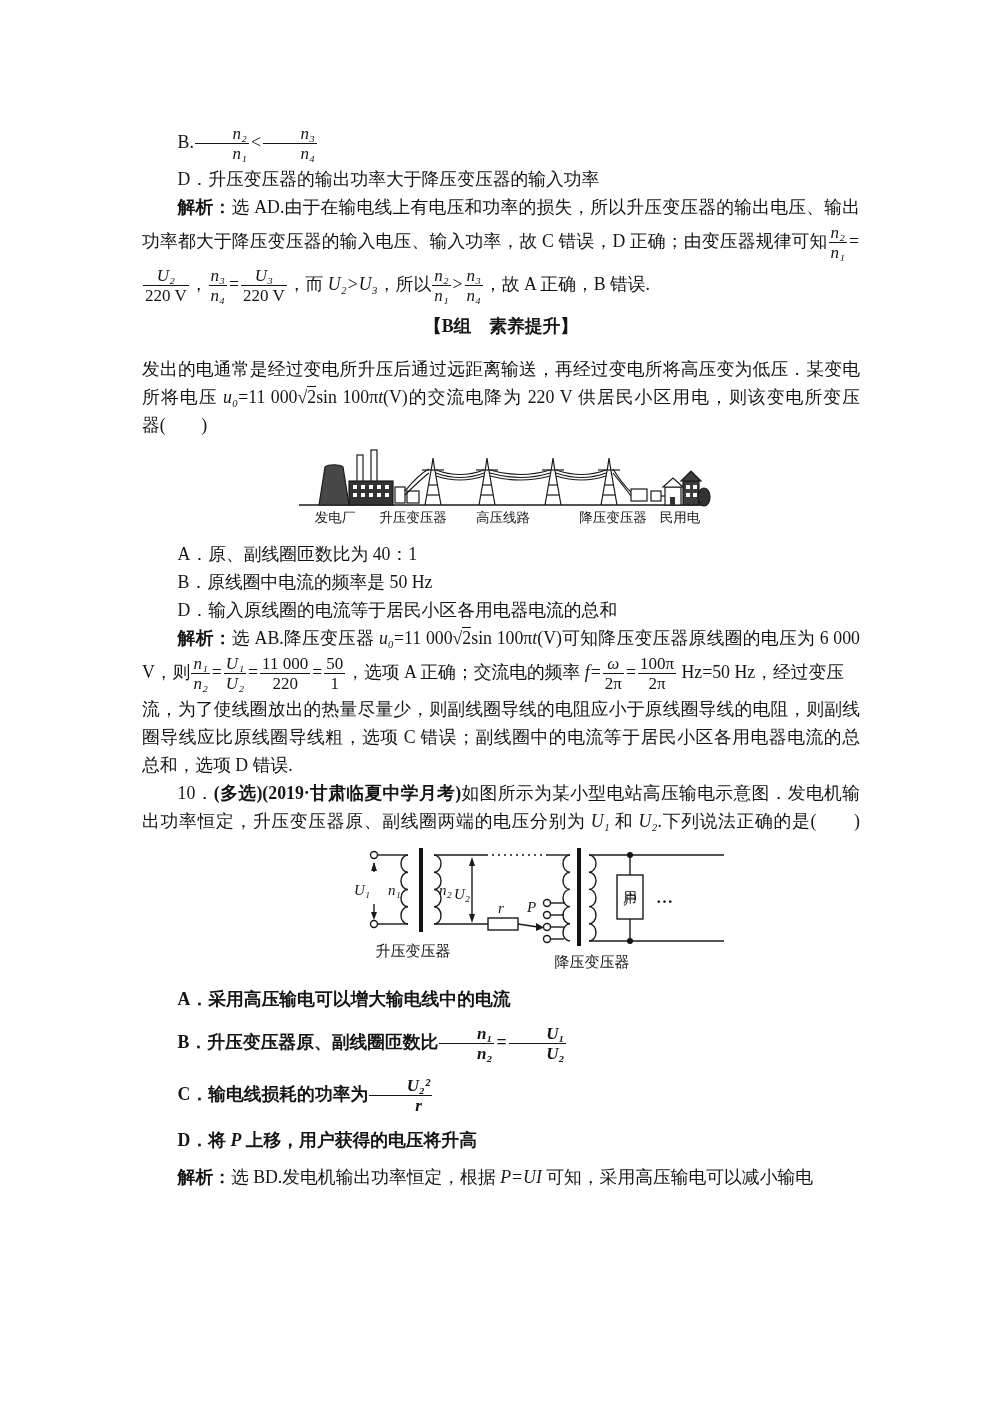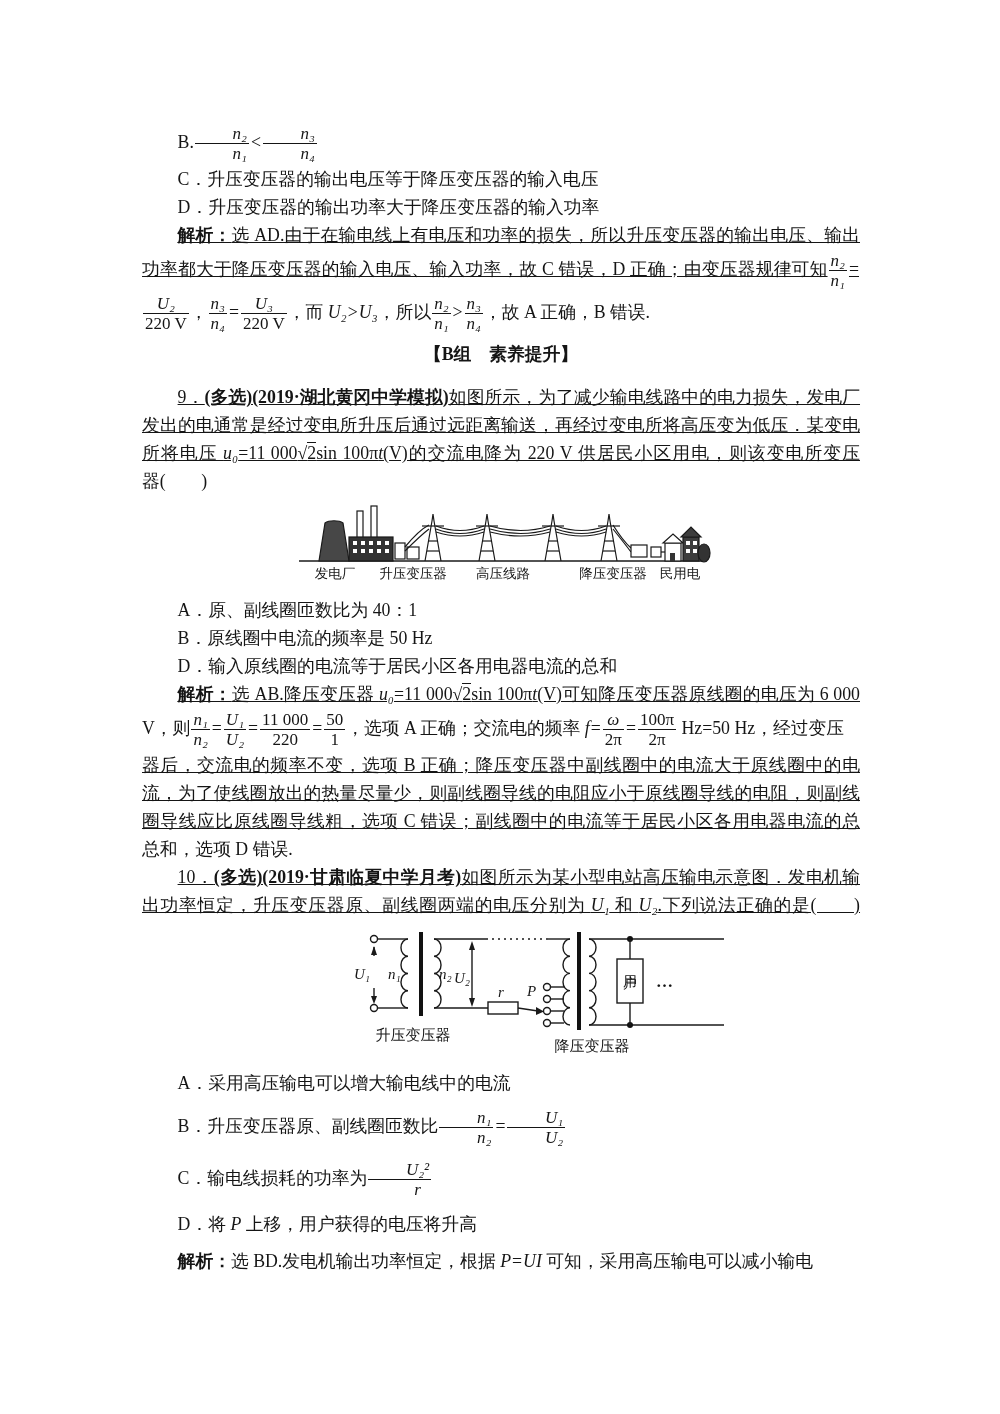--- a/index.html
+++ b/index.html
@@ -1,56 +1,54 @@
 <!DOCTYPE html>
 <html><head>
 <meta charset="utf-8">
 <style>
   html,body{margin:0;padding:0;background:#e8e8e8;}
   .page{position:relative;width:1000px;height:1414px;background:#ffffff;overflow:hidden;
         color:#151515;font-family:"Liberation Serif","DejaVu Serif",serif;font-size:17.8px;}
   .content{position:absolute;left:142px;top:122px;width:718px;}
   .line{line-height:28px;}
-  .jl{text-align:justify;text-align-last:justify;white-space:nowrap;text-decoration:underline;}
+  .jl{text-align:justify;text-align-last:justify;white-space:nowrap;}
   .ind{text-indent:2em;}
   .bold{font-weight:bold;}
   .v{font-style:italic;}
   .frac{display:inline-block;vertical-align:middle;text-align:center;line-height:1.12;margin:2px 1px;font-size:17px;}
   .frac .fn{display:block;border-bottom:1.2px solid #151515;padding:0 2px;}
   .frac .fd{display:block;padding:0 2px;}
   .rel{padding:0 1px;}
   .radc{border-top:1.2px solid #151515;}
   .hdr{text-align:center;font-weight:bold;margin:5px 0 15px;line-height:28px;}
   .figwrap1{width:420px;margin:6px auto 2px;}
   .figwrap2{width:396px;margin:8px 0 0 196px;}
-  .optsp{margin:9px 0;}
+  .optsp{margin:9px 0;font-weight:bold;}
   svg text{font-family:"Liberation Serif","DejaVu Serif",serif;fill:#151515;}
   svg .vtext{writing-mode:vertical-rl;}
 </style>
 </head>
 <body>
 
 <div class="page">
   <div class="content">
 
     <div class="line ind">
       <span>B.</span><span class="frac"><span class="fn v">n₂</span><span class="fd v">n₁</span></span><span class="rel">&lt;</span><span class="frac"><span class="fn v">n₃</span><span class="fd v">n₄</span></span>
     </div>
-    <div class="line ind">C．升压变压器的输出电压等于降压变压器的输入电压</div>
     <div class="line ind">D．升压变压器的输出功率大于降压变压器的输入功率</div>
 
     <div class="line ind jl"><span class="bold">解析：</span><span>选 AD.由于在输电线上有电压和功率的损失，所以升压变压器的输出电压、输出</span></div>
     <div class="line jl"><span>功率都大于降压变压器的输入电压、输入功率，故 C 错误，D 正确；由变压器规律可知</span><span class="frac"><span class="fn v">n₂</span><span class="fd v">n₁</span></span><span class="rel">=</span></div>
     <div class="line">
       <span class="frac"><span class="fn v">U₂</span><span class="fd">220 V</span></span><span>，</span><span class="frac"><span class="fn v">n₃</span><span class="fd v">n₄</span></span><span class="rel">=</span><span class="frac"><span class="fn v">U₃</span><span class="fd">220 V</span></span><span>，而 </span><span class="v">U₂</span><span class="rel">&gt;</span><span class="v">U₃</span><span>，所以</span><span class="frac"><span class="fn v">n₂</span><span class="fd v">n₁</span></span><span class="rel">&gt;</span><span class="frac"><span class="fn v">n₃</span><span class="fd v">n₄</span></span><span>，故 A 正确，B 错误.</span>
     </div>
 
     <div class="hdr">【B组　素养提升】</div>
 
-    <div class="line ind jl"><span>9．</span><span class="bold">(多选)(2019·湖北黄冈中学模拟)</span><span>如图所示，为了减少输电线路中的电力损失，发电厂</span></div>
     <div class="line jl">发出的电通常是经过变电所升压后通过远距离输送，再经过变电所将高压变为低压．某变电</div>
     <div class="line jl"><span>所将电压 </span><span class="v">u₀</span><span>=11 000</span><span>√</span><span class="radc">2</span><span>sin 100π</span><span class="v">t</span><span>(V)的交流电降为 220 V 供居民小区用电，则该变电所变压</span></div>
     <div class="line">器(　　)</div>
 
     <div class="figwrap1">
       <svg viewBox="0 0 420 88" width="420" height="88">
         <g stroke="#1a1a1a" fill="none" stroke-width="1.2">
           <line x1="8" y1="60" x2="412" y2="60" stroke-width="1.6"></line>
           <path d="M28,60 L34,22 C38,19 48,19 52,22 L58,60 Z" fill="#474747"></path>
           <rect x="66" y="10" width="6" height="27" fill="#ffffff"></rect>
@@ -141,21 +139,20 @@
     </div>
 
     <div class="line ind">A．原、副线圈匝数比为 40：1</div>
     <div class="line ind">B．原线圈中电流的频率是 50 Hz</div>
     <div class="line ind">D．输入原线圈的电流等于居民小区各用电器电流的总和</div>
 
     <div class="line ind jl"><span class="bold">解析：</span><span>选 AB.降压变压器 </span><span class="v">u₀</span><span>=11 000</span><span>√</span><span class="radc">2</span><span>sin 100π</span><span class="v">t</span><span>(V)可知降压变压器原线圈的电压为 6 000</span></div>
     <div class="line">
       <span>V，则</span><span class="frac"><span class="fn v">n₁</span><span class="fd v">n₂</span></span><span class="rel">=</span><span class="frac"><span class="fn v">U₁</span><span class="fd v">U₂</span></span><span class="rel">=</span><span class="frac"><span class="fn">11 000</span><span class="fd">220</span></span><span class="rel">=</span><span class="frac"><span class="fn">50</span><span class="fd">1</span></span><span>，选项 A 正确；交流电的频率 </span><span class="v">f</span><span class="rel">=</span><span class="frac"><span class="fn v">ω</span><span class="fd">2π</span></span><span class="rel">=</span><span class="frac"><span class="fn">100π</span><span class="fd">2π</span></span><span> Hz=50 Hz，经过变压</span>
     </div>
-    <div class="line jl">器后，交流电的频率不变，选项 B 正确；降压变压器中副线圈中的电流大于原线圈中的电</div>
     <div class="line jl">流，为了使线圈放出的热量尽量少，则副线圈导线的电阻应小于原线圈导线的电阻，则副线</div>
     <div class="line jl">圈导线应比原线圈导线粗，选项 C 错误；副线圈中的电流等于居民小区各用电器电流的总</div>
     <div class="line">总和，选项 D 错误.</div>
 
     <div class="line ind jl"><span>10．</span><span class="bold">(多选)(2019·甘肃临夏中学月考)</span><span>如图所示为某小型电站高压输电示意图．发电机输</span></div>
     <div class="line jl"><span>出功率恒定，升压变压器原、副线圈两端的电压分别为 </span><span class="v">U₁</span><span> 和 </span><span class="v">U₂</span><span>.下列说法正确的是(　　)</span></div>
 
     <div class="figwrap2">
       <svg viewBox="0 0 396 128" width="396" height="128">
         <g stroke="#1a1a1a" fill="none" stroke-width="1.4">

